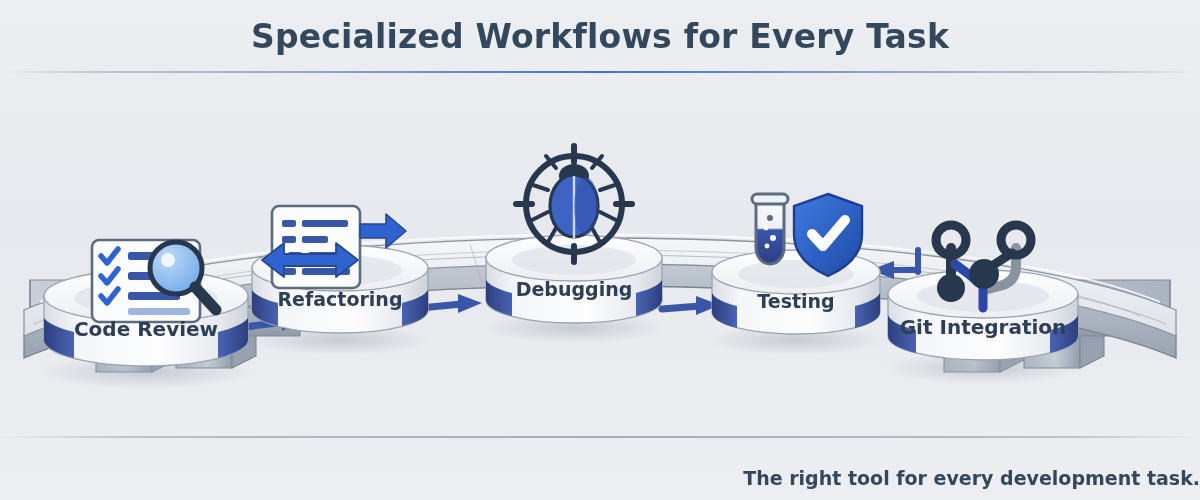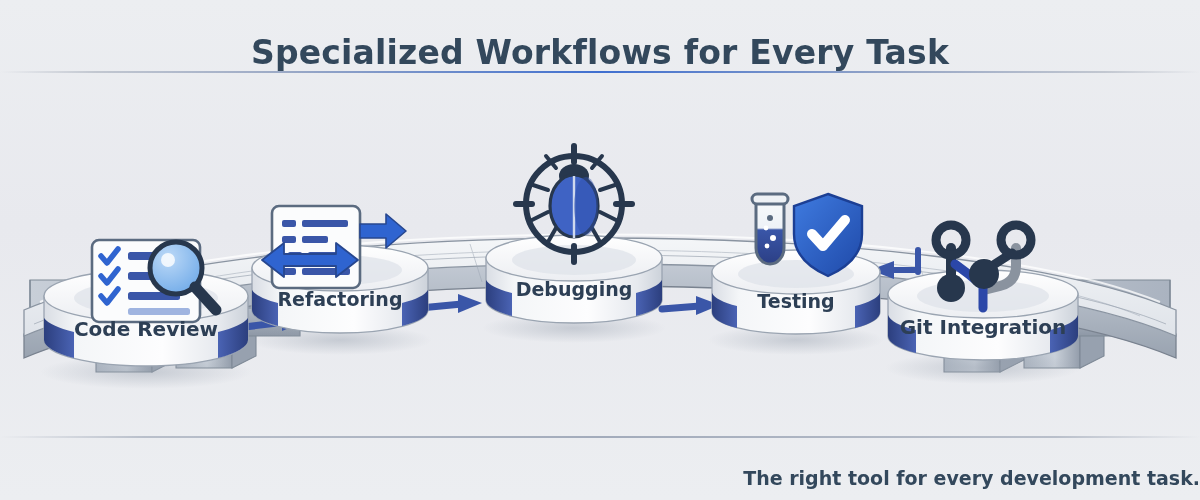--- a/index.html
+++ b/index.html
@@ -8,21 +8,21 @@
     width:1200px;height:500px;
     background:#e9eaee;
     font-family:"Liberation Sans", sans-serif;
     overflow:hidden;
     position:relative;
   }
   #stage{position:relative;width:1200px;height:500px;overflow:hidden;
     background:linear-gradient(180deg,#eceef1 0%,#e8e9ee 45%,#eceef1 100%);}
 
   
-  #header{position:absolute;left:0;top:16px;width:1200px;height:72px;
+  #header{position:absolute;left:0;top:0;width:1200px;height:72px;
     display:flex;align-items:center;justify-content:center;}
   #title{
     font-family:"DejaVu Sans", sans-serif;
     font-size:33px;font-weight:700;letter-spacing:.2px;
     color:#33485c;white-space:nowrap;
   }
   #divider-top{position:absolute;left:0;top:71px;width:1200px;height:2px;
     background:linear-gradient(90deg,
       rgba(160,168,182,0) 0%,
       rgba(160,168,182,.55) 8%,

